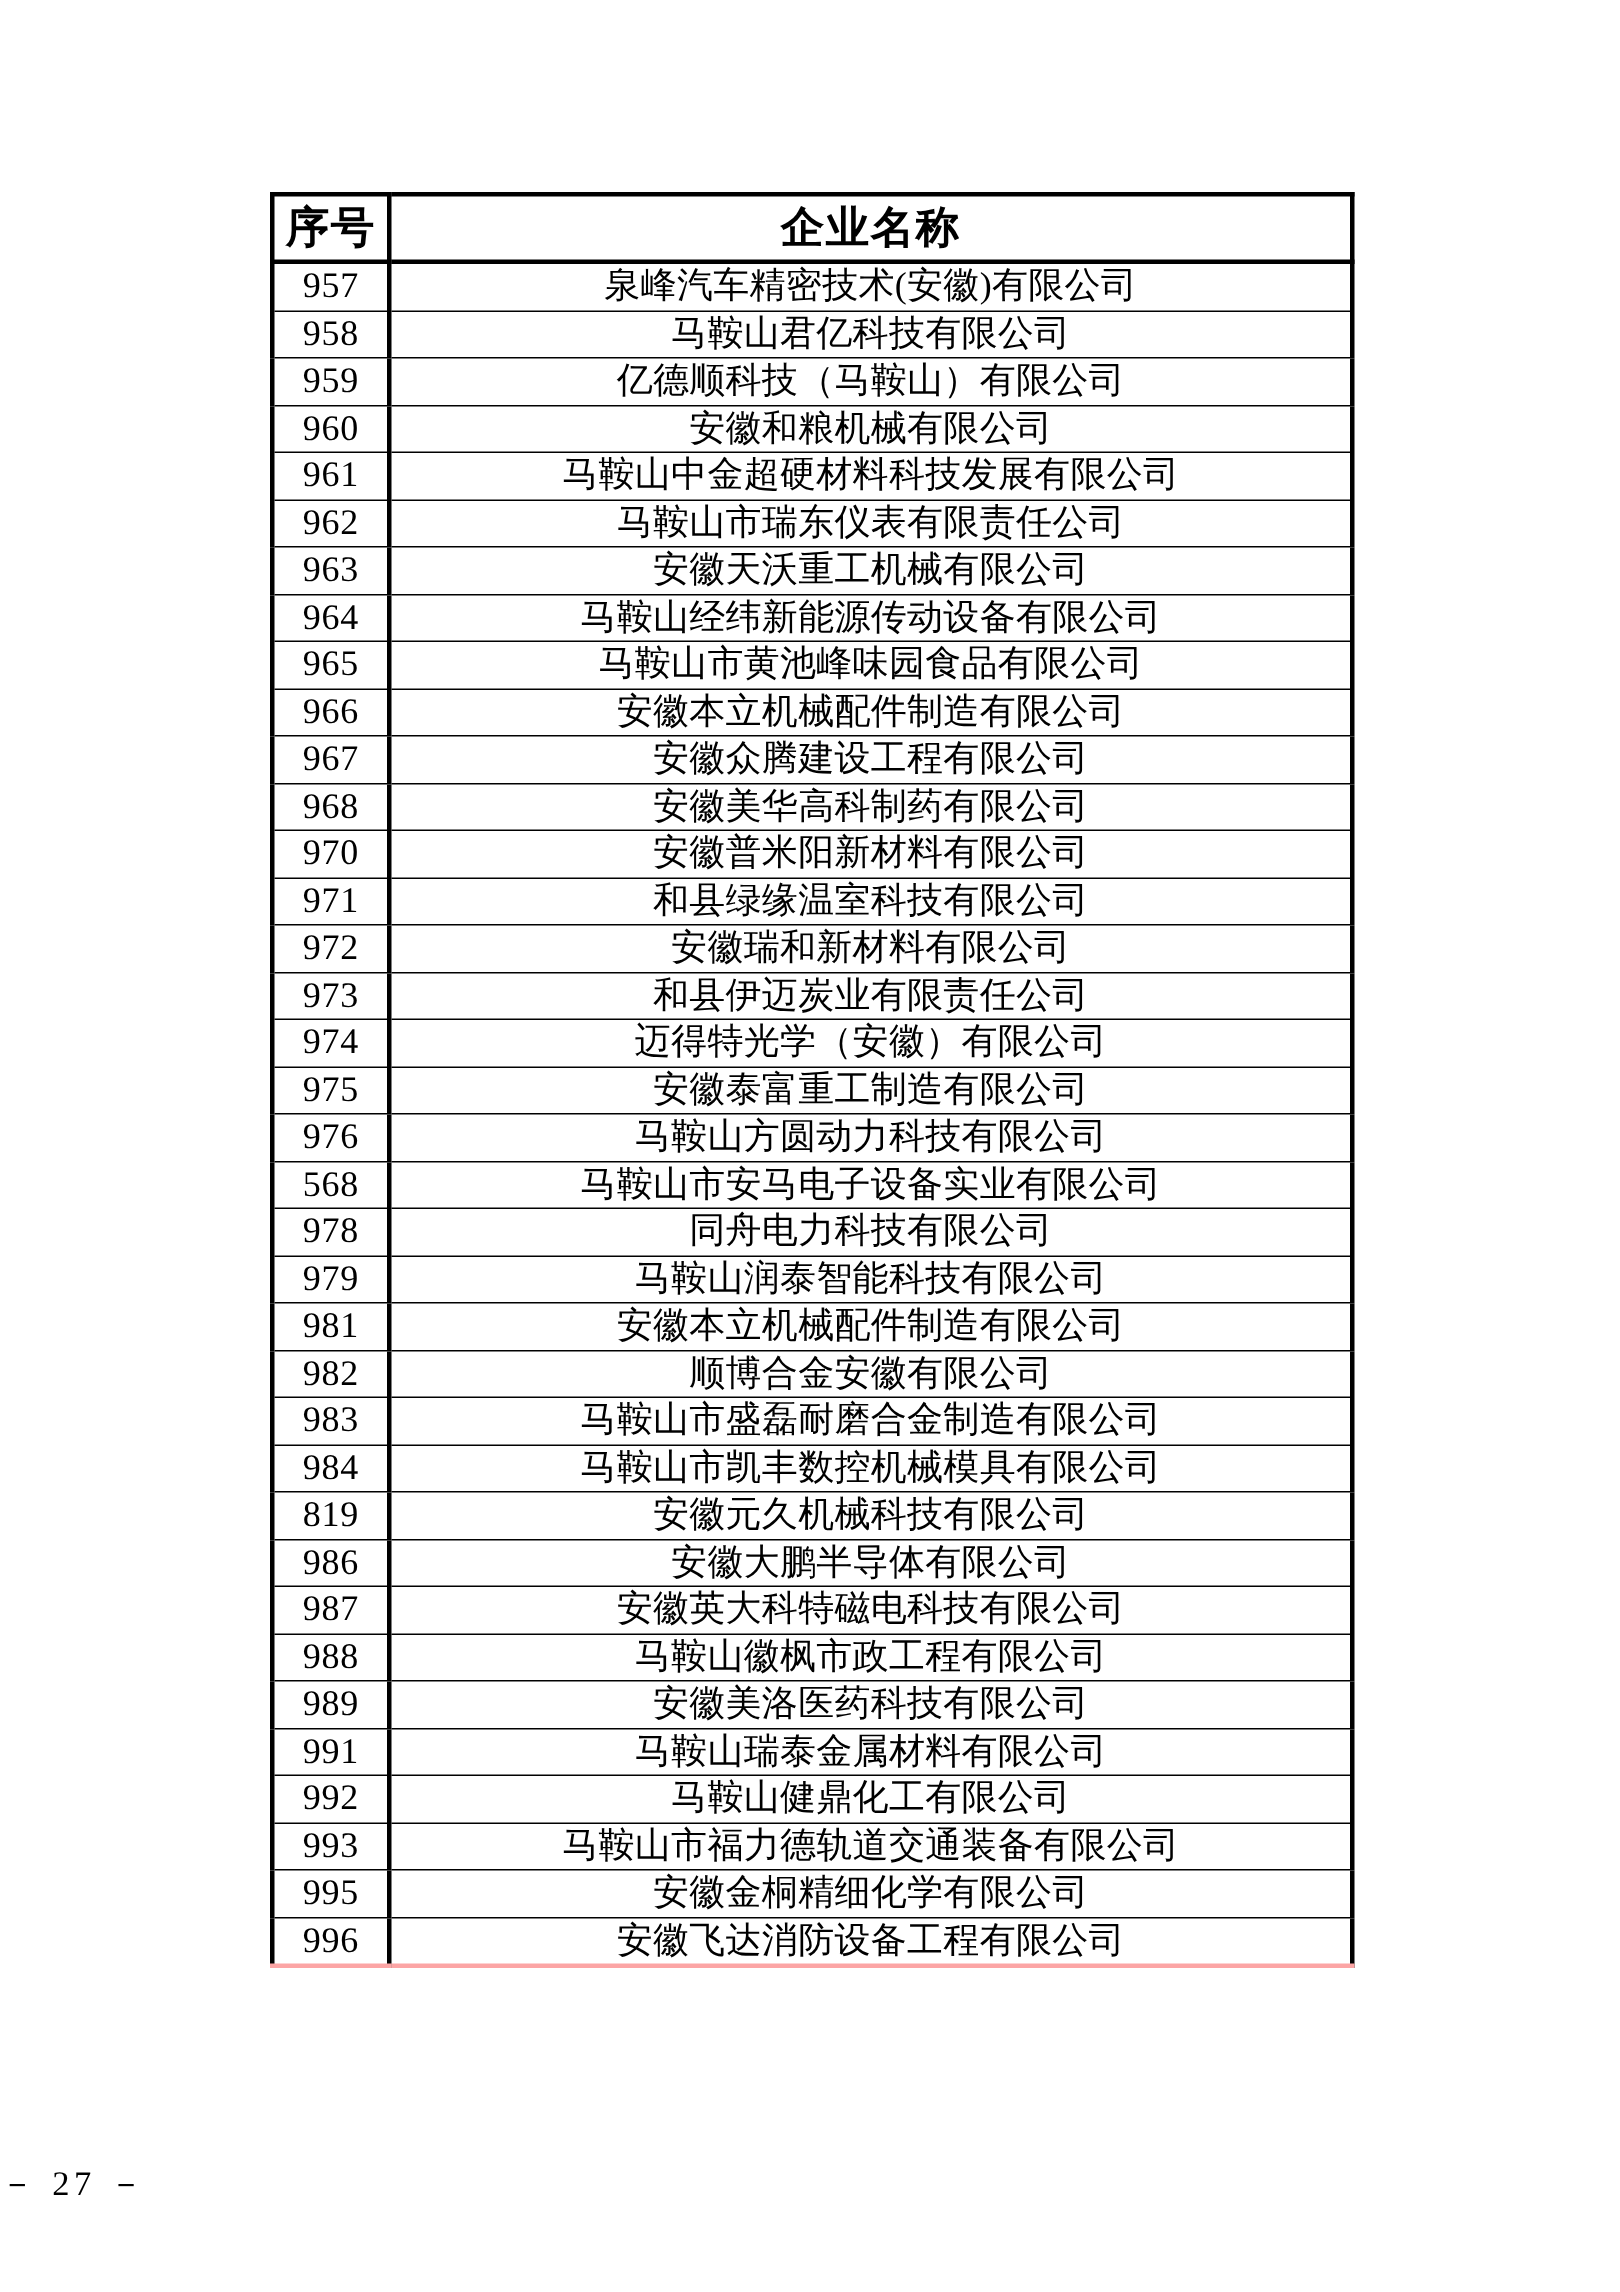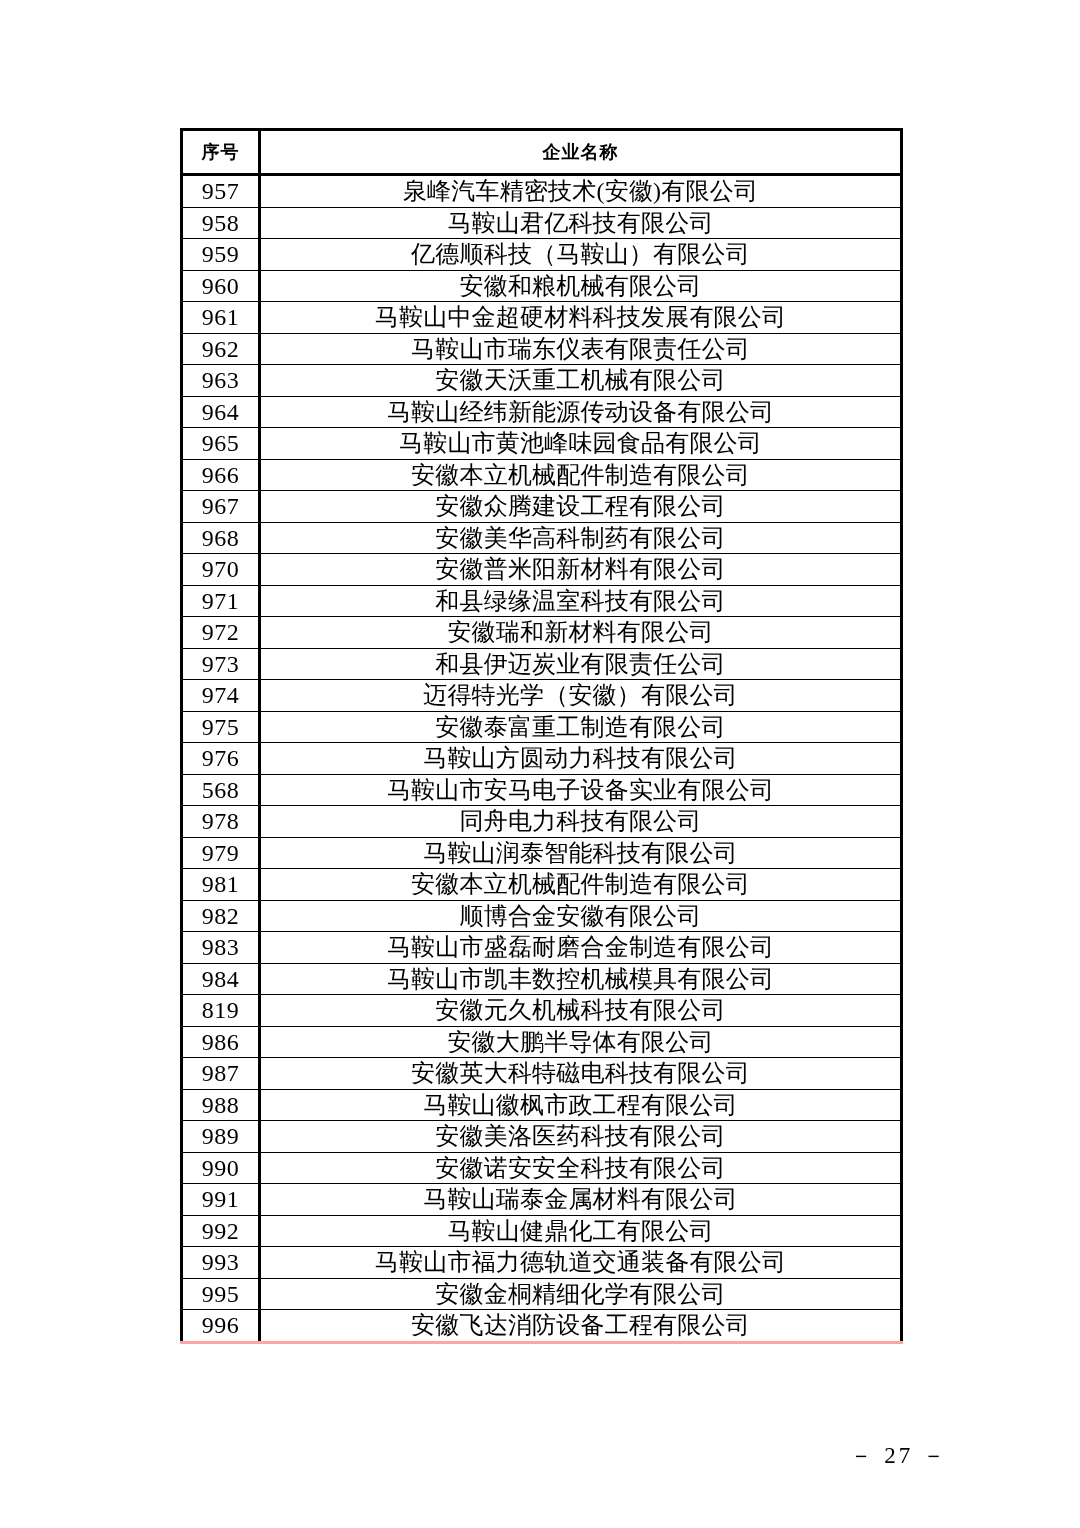--- a/index.html
+++ b/index.html
@@ -52,21 +52,21 @@
     padding: 0;
     line-height: 1;
   }
 
   
   table.listing tr.head-row th {
     border-top: 3px solid #000;
     border-bottom: 3px solid #000;
     height: 42px;
     font-weight: bold;
-    font-size: 18px;
+    font-size: 29px;
     letter-spacing: 1px;
   }
 
   table.listing tr.data-row td {
     height: 30.5px;
     font-size: 24px;
   }
 
   table.listing tr.data-row:last-child td {
     border-bottom: 3px solid #fca5a5;
@@ -83,21 +83,21 @@
     letter-spacing: 0.2px;
     white-space: nowrap;
   }
 
   
   .page-footer {
     position: absolute;
     left: 0;
     top: 1440px;
     width: 948px;
-    text-align: right;
+    text-align: left;
     font-size: 23px;
     letter-spacing: 3px;
     font-family: "Liberation Serif", "DejaVu Serif", serif;
   }
 </style>
 </head>
 <body>
 
 <div class="page">
 
@@ -232,24 +232,20 @@
           </tr>
           <tr class="data-row">
             <td class="seq-cell">988</td>
             <td class="name-cell">马鞍山徽枫市政工程有限公司</td>
           </tr>
           <tr class="data-row">
             <td class="seq-cell">989</td>
             <td class="name-cell">安徽美洛医药科技有限公司</td>
           </tr>
           <tr class="data-row">
-            <td class="seq-cell">990</td>
-            <td class="name-cell">安徽诺安安全科技有限公司</td>
-          </tr>
-          <tr class="data-row">
             <td class="seq-cell">991</td>
             <td class="name-cell">马鞍山瑞泰金属材料有限公司</td>
           </tr>
           <tr class="data-row">
             <td class="seq-cell">992</td>
             <td class="name-cell">马鞍山健鼎化工有限公司</td>
           </tr>
           <tr class="data-row">
             <td class="seq-cell">993</td>
             <td class="name-cell">马鞍山市福力德轨道交通装备有限公司</td>

